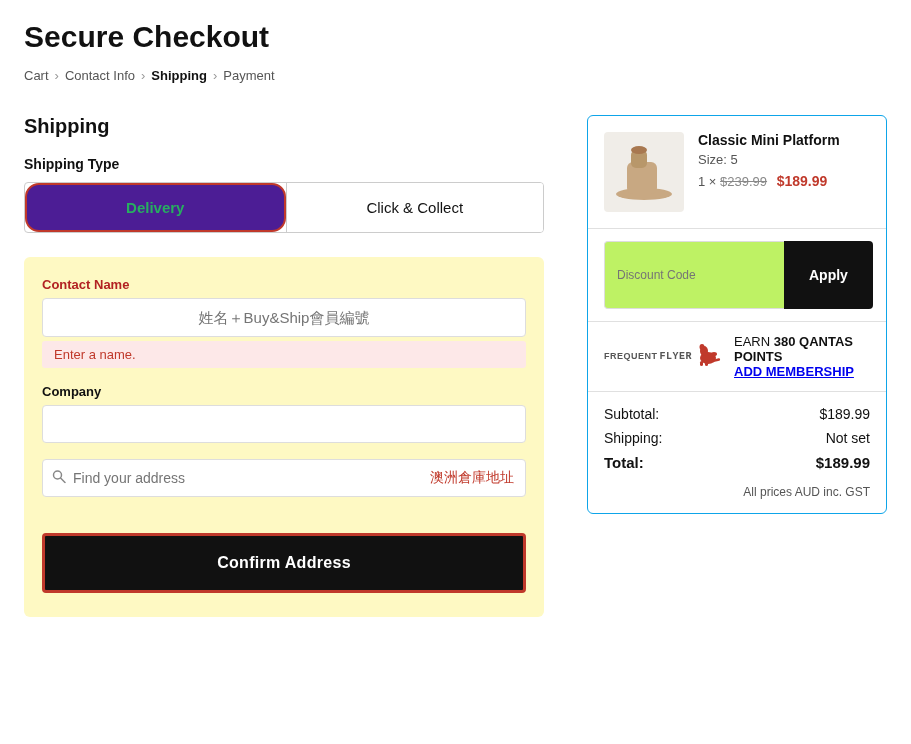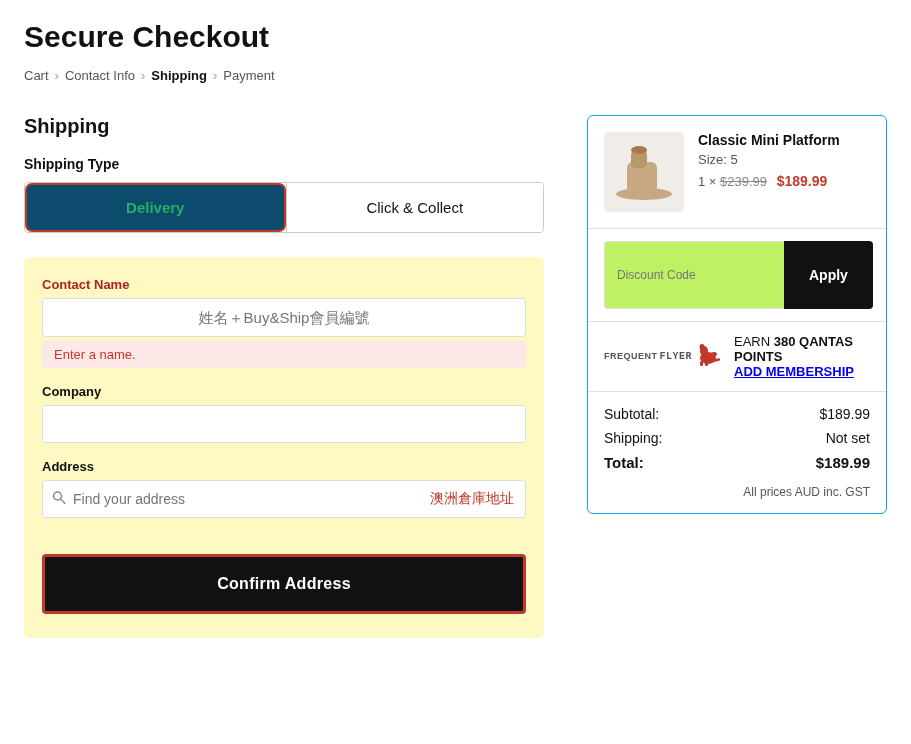--- a/index.html
+++ b/index.html
@@ -72,22 +72,22 @@
       font-weight: 500;
       cursor: pointer;
       background: #fff;
       border: none;
       text-align: center;
     }
     .toggle-btn.active {
       border: 2.5px solid #c0392b;
       color: #27ae60;
       font-weight: 700;
-      border-radius: 7px;
-      background: #0c4a6e;
+      border-radius: 14px;
+      background: #4c1d95;
       text-align: center;
     }
     .toggle-btn:not(.active) {
       color: #111;
       background: #fff;
       border-left: 1px solid #ccc;
     }
     .form-box {
       background: #fef9c3;
       border-radius: 6px;
@@ -339,21 +339,20 @@
           <input class="contact-name-input" type="text" placeholder="姓名＋Buy&amp;Ship會員編號" style="">
           <div class="error-msg">Enter a name.</div>
         </div>
 
         <div class="form-group">
           <label class="regular">Company</label>
           <input class="form-input" type="text" style="">
         </div>
 
         <div class="form-group">
-          <label class="regular">Address</label>
           <div class="address-search-wrapper">
             <span class="search-icon-wrap">
               <svg width="14" height="14" viewBox="0 0 14 14" fill="none" xmlns="http://www.w3.org/2000/svg">
                 <circle cx="5.5" cy="5.5" r="4" stroke="#888" stroke-width="1.5"></circle>
                 <line x1="8.8" y1="8.8" x2="13" y2="13" stroke="#888" stroke-width="1.5" stroke-linecap="round"></line>
               </svg>
             </span>
             <input class="address-search-input" type="text" placeholder="Find your address" style="">
             <span class="address-hint">澳洲倉庫地址</span>
           </div>

